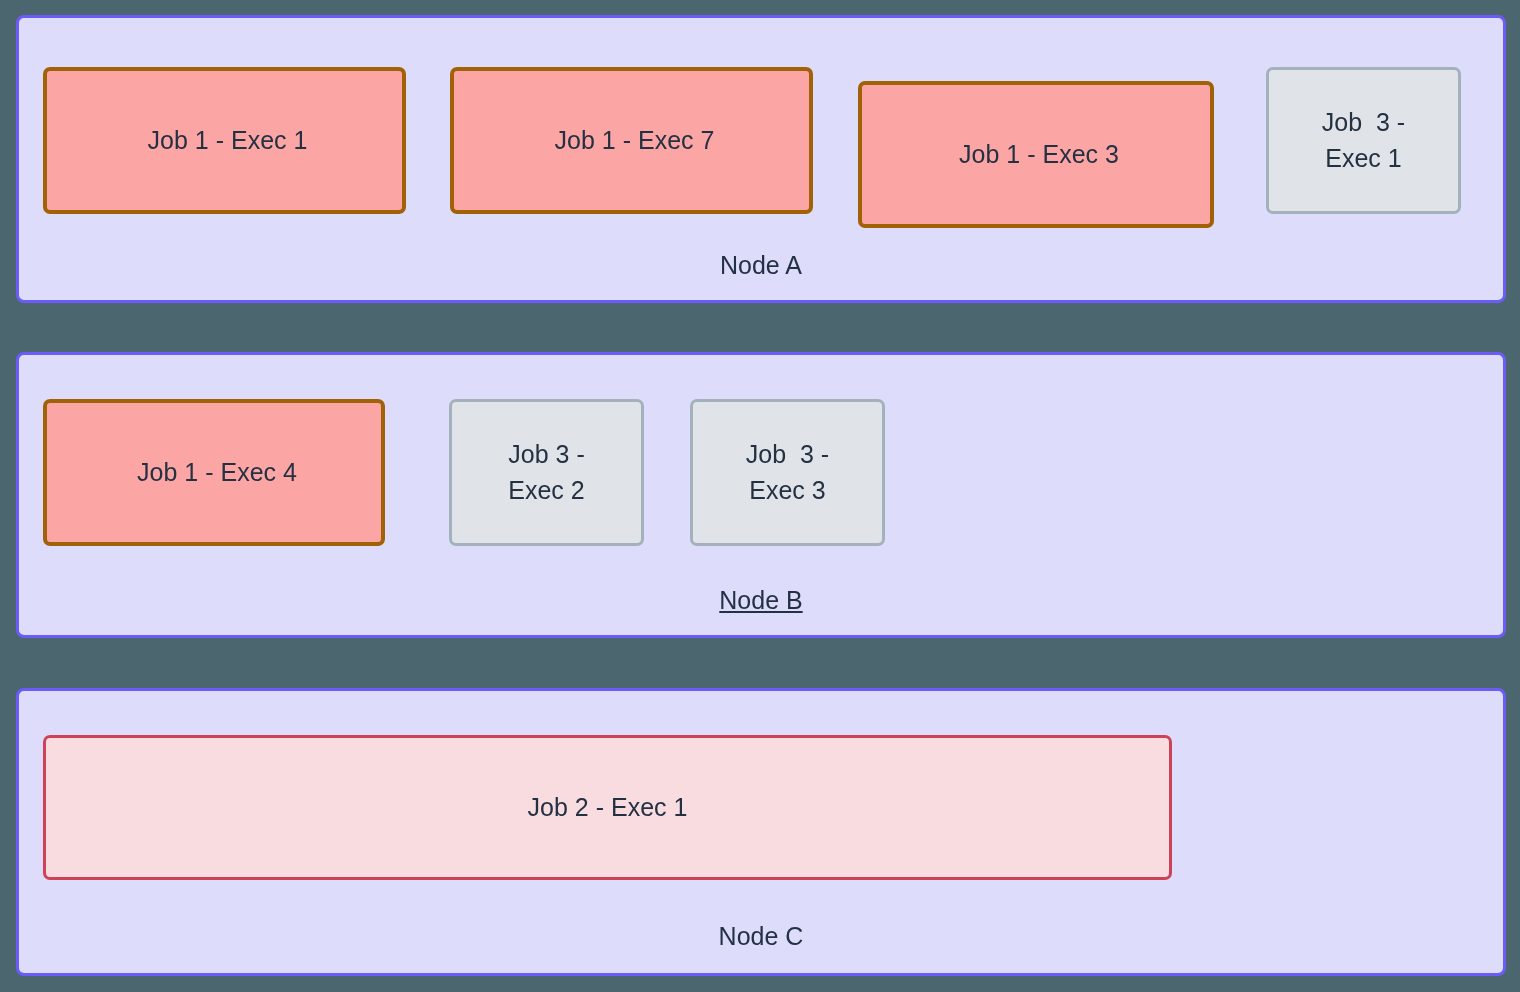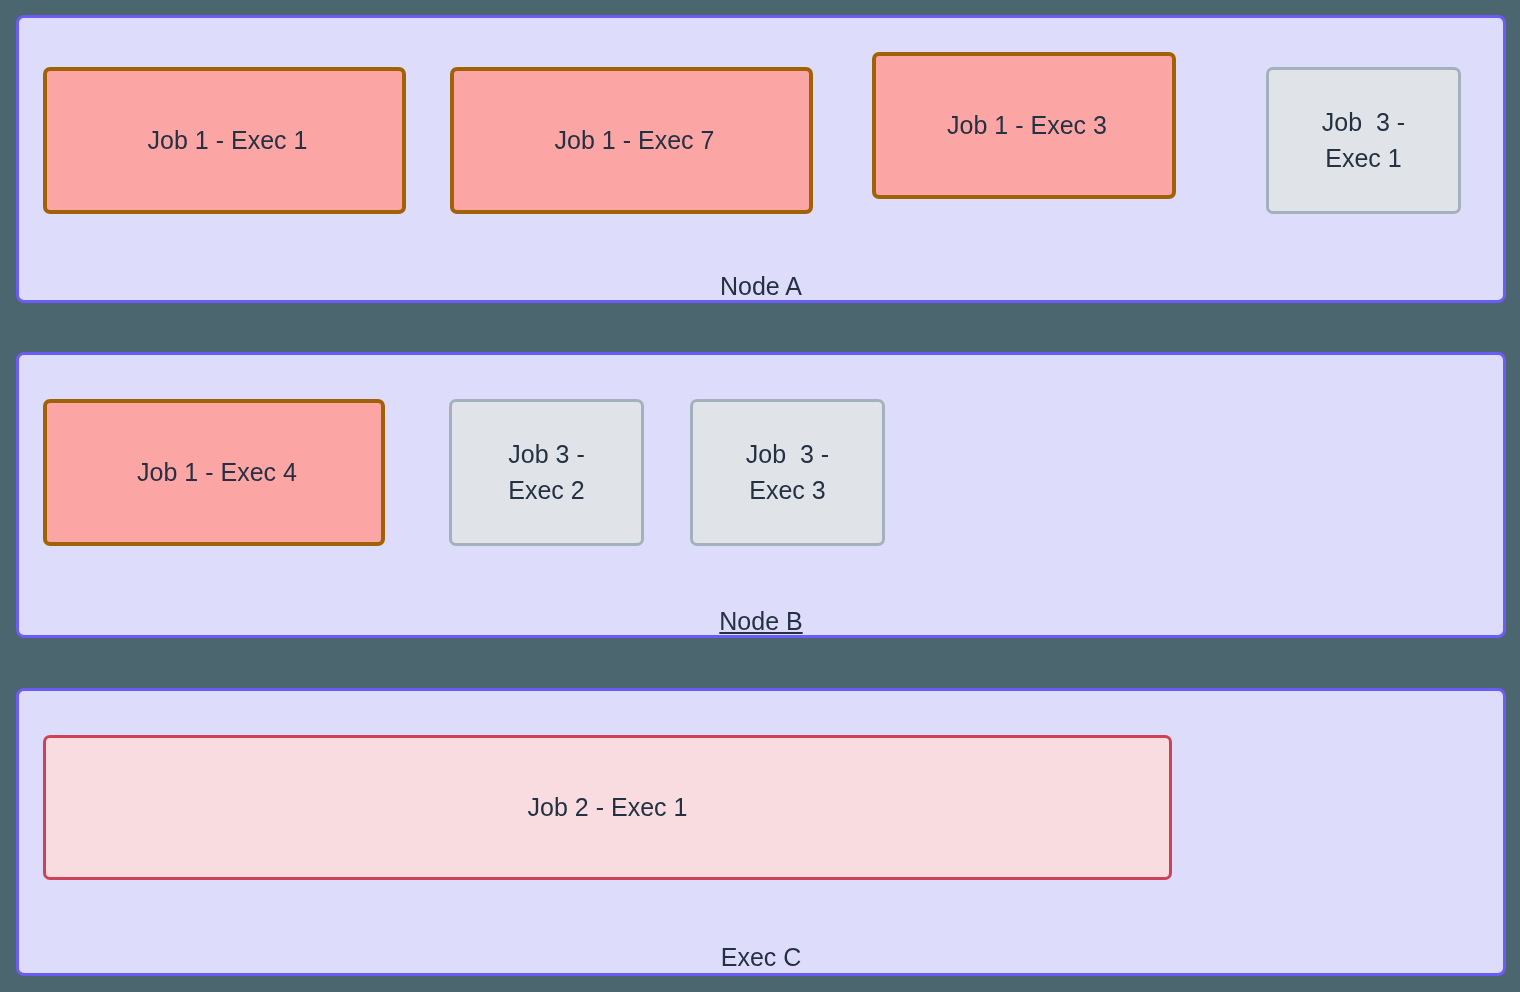--- a/index.html
+++ b/index.html
@@ -68,39 +68,38 @@
     white-space: pre-wrap;
   }
 
   
   .node-caption {
     position: absolute;
     font-size: 25px;
     color: #243142;
     text-align: center;
     white-space: nowrap;
-    margin-top: 21px;
   }
 </style>
 </head>
 <body>
 
 <div class="canvas">
 
   <div class="node" style="left:16px; top:15px; width:1490px; height:288px;">
 
     <div class="task orange" style="left:24px; top:49px; width:363px; height:147px;">
       <span class="task-label">Job 1 - Exec 1</span>
     </div>
 
     <div class="task orange" style="left:431px; top:49px; width:363px; height:147px;">
       <span class="task-label">Job 1 - Exec 7</span>
     </div>
 
-    <div class="task orange" style="left:839px; top:34px; width:304px; height:147px;margin-left:14px;">
+    <div class="task orange" style="left:839px; top:63px; width:356px; height:147px;">
       <span class="task-label">Job 1 - Exec 3</span>
     </div>
 
     <div class="task gray" style="left:1247px; top:49px; width:195px; height:147px;">
       <span class="task-label">Job  3 -
 Exec 1</span>
     </div>
 
     <div class="node-caption" style="left:0; top:233px; width:1484px;">Node A</div>
   </div>
@@ -123,16 +122,16 @@
 
     <div class="node-caption" style="left:0; top:231px; width:1484px;text-decoration:underline;">Node B</div>
   </div>
 
   <div class="node" style="left:16px; top:688px; width:1490px; height:288px;">
 
     <div class="task red" style="left:24px; top:44px; width:1129px; height:145px;text-align:center;">
       <span class="task-label">Job 2 - Exec 1</span>
     </div>
 
-    <div class="node-caption" style="left:0; top:231px; width:1484px;">Exec C</div>
+    <div class="node-caption" style="left:0; top:231px; width:1484px;">Node C</div>
   </div>
 
 </div>
 
 </body></html>

